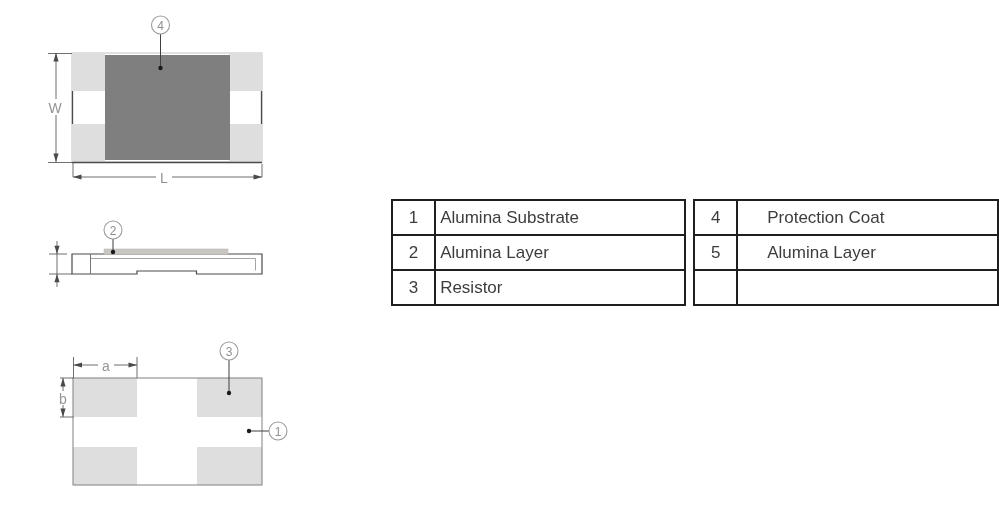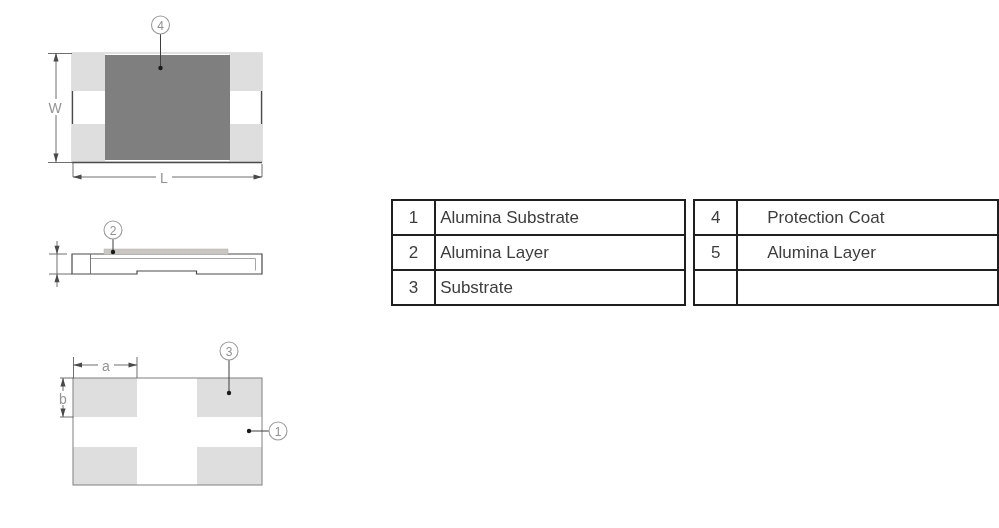--- a/index.html
+++ b/index.html
@@ -166,21 +166,21 @@
         <tr>
           <td class="num">1</td>
           <td class="name">Alumina Substrate</td>
         </tr>
         <tr>
           <td class="num">2</td>
           <td class="name">Alumina Layer</td>
         </tr>
         <tr>
           <td class="num">3</td>
-          <td class="name">Substrate</td>
+          <td class="name">Resistor</td>
         </tr>
       </tbody>
     </table>
     <table class="legend-right">
       <tbody>
         <tr>
           <td class="num">4</td>
           <td class="name">Protection Coat</td>
         </tr>
         <tr>

